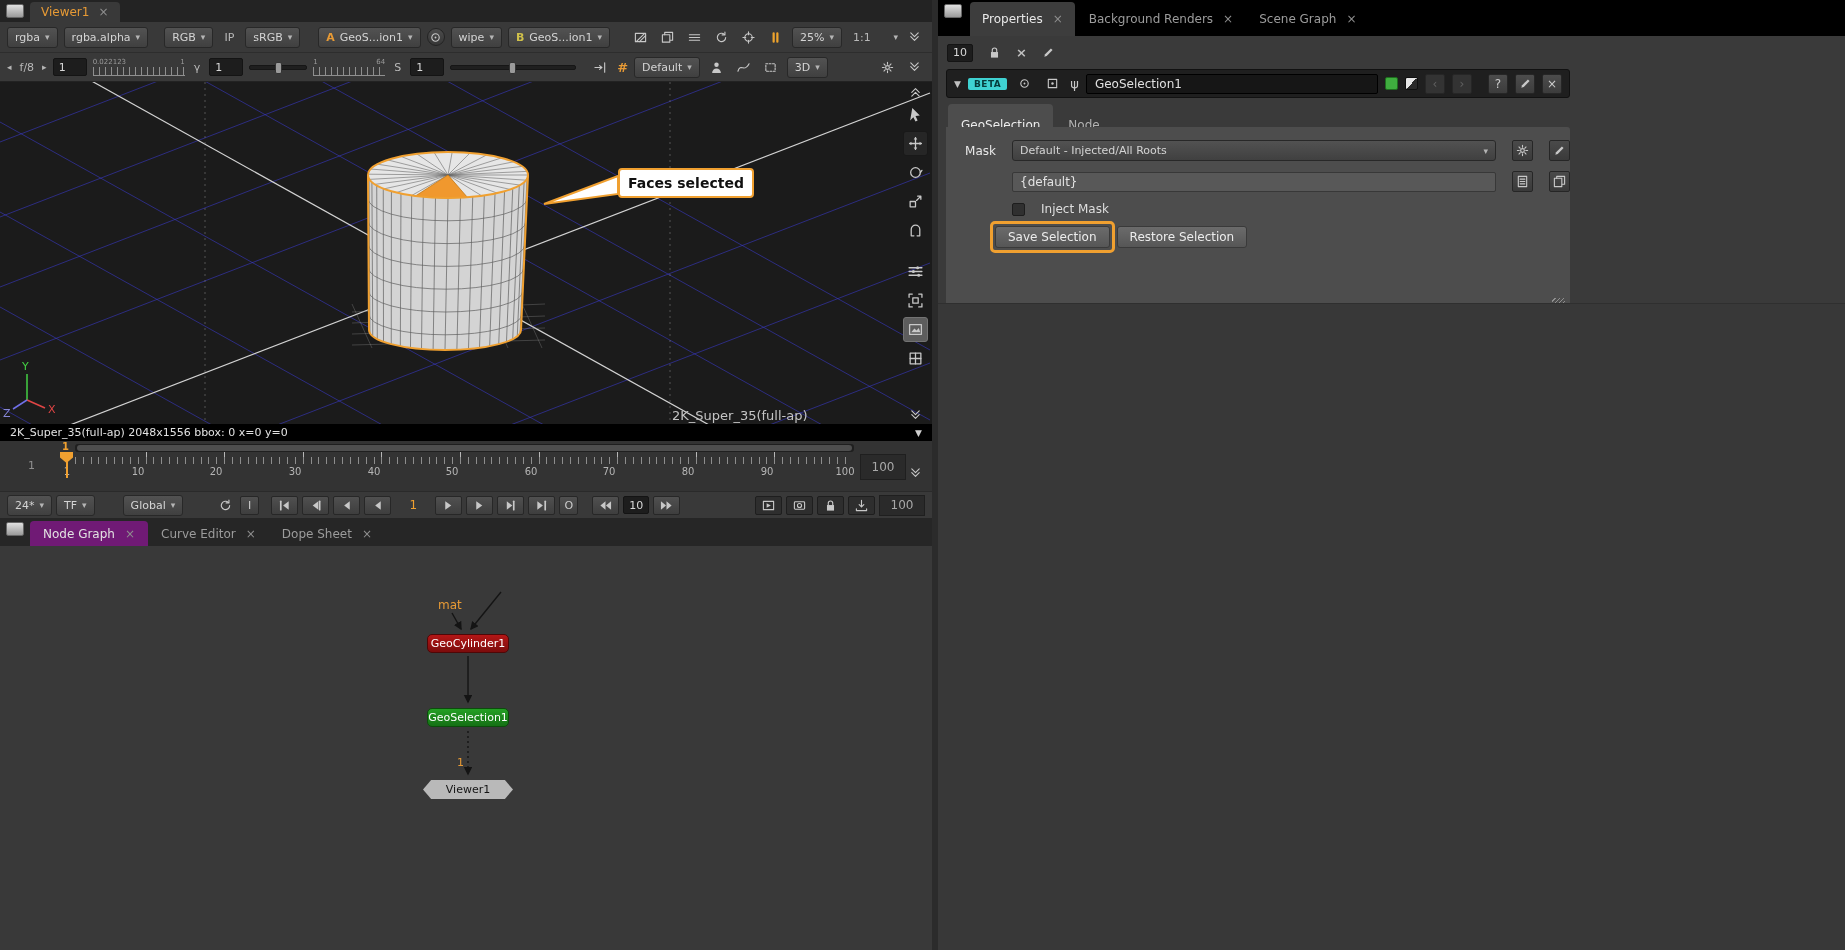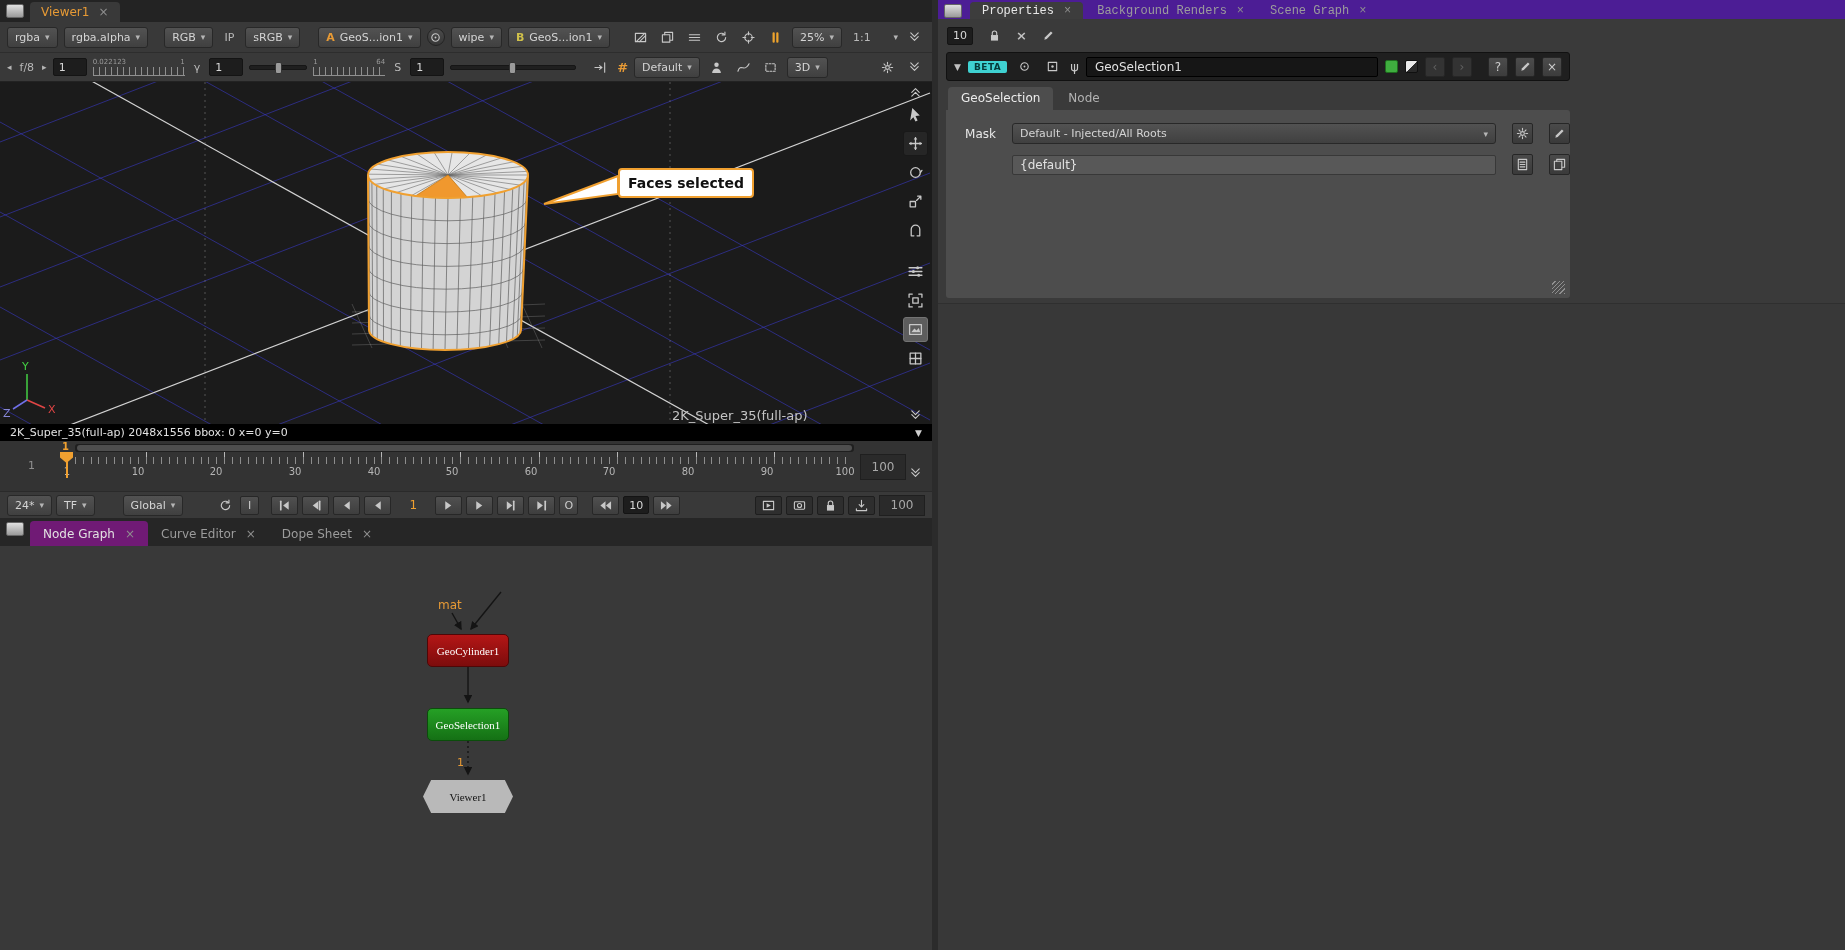--- a/index.html
+++ b/index.html
@@ -70,47 +70,47 @@
 .tdark{background:#2e2e2e;border:1px solid #1e1e1e;}
 .minibox{width:19px;min-width:19px;}
 .frame-cur{color:#f0a030;min-width:36px;text-align:center;font-size:12px;}
 .t-endbox{width:46px;height:21px;background:#2a2a2a;border:1px solid #1f1f1f;color:#a8a8a8;display:flex;align-items:center;justify-content:center;font-size:12px;}
 
 .ng-tabbar{top:518px;position:absolute;left:0;right:0;height:28px;background:#262626;display:flex;align-items:stretch;}
 .ngtab{display:flex;align-items:center;gap:10px;padding:0 13px;font-size:12px;color:#9c9c9c;margin-top:3px;border-radius:4px 4px 0 0;}
 .ngtab.active{background:#701a75;color:#e2e2e2;}
 .ng-canvas{position:absolute;top:546px;left:0;right:0;bottom:0;background:#393939;overflow:hidden;}
 #ng-svg{position:absolute;left:0;top:0;}
-.node{position:absolute;width:82px;height:33px;display:flex;align-items:center;justify-content:center;color:#fff;font-size:11px;border-radius:5px;font-family:Liberation Serif, serif;}
+.node{position:absolute;width:82px;height:19px;display:flex;align-items:center;justify-content:center;color:#fff;font-size:11px;border-radius:5px;}
 .node-red{left:427px;top:88px;background:linear-gradient(#b41616,#7c0c0c);border:1px solid #4f0707;}
 .node-green{left:427px;top:162px;background:linear-gradient(#25a025,#157015);border:1px solid #0b4d0b;}
 .node-viewer{left:423px;top:234px;width:90px;background:#b9b9b9;color:#141414;clip-path:polygon(9% 0,91% 0,100% 50%,91% 100%,9% 100%,0 50%);}
 .mat-label{position:absolute;left:438px;top:52px;color:#e79a35;font-size:12px;}
 .link-label{position:absolute;left:457px;top:210px;color:#e79a35;font-size:11px;}
 
 
 .right-pane{position:absolute;left:938px;top:0;width:907px;height:950px;background:#3a3a3a;}
-.props-tabbar{height:19px;background:#4c1d95;display:flex;align-items:stretch;gap:2px;font-family:Liberation Mono, monospace;}
+.props-tabbar{height:36px;background:#000000;display:flex;align-items:stretch;gap:2px;}
 .ptab{display:flex;align-items:center;gap:10px;padding:0 12px;color:#9c9c9c;font-size:12px;margin-top:2px;border-radius:4px 4px 0 0;}
 .ptab.active{background:#3d3d3d;color:#e8e8e8;}
 .props-row2{height:33px;display:flex;align-items:center;gap:11px;padding:0 9px;}
 .xic{color:#c0c0c0;font-weight:bold;font-size:13px;}
 .node-header{margin:0 8px;width:624px;height:29px;background:#1f1f1f;border:1px solid #111;border-radius:3px;display:flex;align-items:center;gap:7px;padding:0 7px;}
 .exp-tri{color:#c0c0c0;font-size:9px;}
 .beta{background:#3fd2d2;color:#063b3b;font-size:9px;font-weight:bold;padding:1px 6px;border-radius:2px;letter-spacing:.5px;}
 .psi{color:#c8c8c8;font-size:13px;}
 .title-field{width:292px;height:20px;background:#161616;border:1px solid #000;border-radius:2px;display:flex;align-items:center;padding:0 8px;color:#e0e0e0;font-size:12px;}
 .sq{width:13px;height:13px;border-radius:2px;flex:none;}
 .sq.green{background:#3fae3f;border:1px solid #1e6e1e;}
 .sq.split{background:linear-gradient(135deg,#e8e8e8 50%,#2a2a2a 50%);border:1px solid #101010;}
 .hbtn{width:20px;height:20px;background:linear-gradient(#4c4c4c,#3c3c3c);border:1px solid #262626;border-radius:2px;color:#ccc;display:flex;align-items:center;justify-content:center;font-size:12px;}
 .hbtn.disabled{color:#606060;background:#333;}
 .hspacer{margin-left:auto;}
 .node-tabs{display:flex;gap:2px;padding:6px 0 0 10px;height:29px;}
-.ntab{padding:4px 13px;font-size:12px;color:#b2b2b2;border-radius:4px 4px 0 0;}
+.ntab{padding:14px 13px;font-size:12px;color:#b2b2b2;border-radius:4px 4px 0 0;}
 .ntab.active{background:#4d4d4d;color:#ececec;}
 .node-content{margin-left:8px;width:624px;height:188px;background:#4d4d4d;position:relative;border-radius:0 3px 3px 3px;}
 .mrow{display:flex;align-items:center;gap:16px;padding-left:6px;}
 .mlabel{width:44px;text-align:right;color:#e8e8e8;font-size:12px;flex:none;}
 .mask-dd{width:506px;height:21px;justify-content:space-between;}
 .cbtn{width:21px;height:21px;background:linear-gradient(#4a4a4a,#3a3a3a);border:1px solid #262626;border-radius:2px;display:flex;align-items:center;justify-content:center;flex:none;}
 .text-field{width:524px;height:20px;background:#585858;border:1px solid #383838;border-radius:2px;display:flex;align-items:center;padding:0 7px;color:#e2e2e2;font-size:12px;}
 .checkbox{width:13px;height:13px;background:#303030;border:1px solid #1d1d1d;border-radius:2px;flex:none;}
 .cb-label{color:#dedede;font-size:12px;}
 .save-wrap{border:3px solid #f0a030;border-radius:5px;padding:2px;display:inline-flex;}
@@ -736,18 +736,29 @@
               <path d="M4.5 4.5h5M4.5 7h5M4.5 9.5h5"></path>
             </svg>
           </span>
         <span class="cbtn">
             <svg viewBox="0 0 14 14" width="13" height="13" fill="none" stroke="#c8c8c8" stroke-width="1.2" stroke-linecap="round" stroke-linejoin="round">
               <rect x="1.5" y="3.5" width="8" height="9"></rect>
               <path d="M4 3.5V1.5h8.5V10H10"></path>
             </svg>
           </span>
       </div>
+      <div class="mrow" style="padding-top:10px">
+        <span class="mlabel"></span>
+        <span class="checkbox"></span>
+        <span class="cb-label">Inject Mask</span>
+      </div>
+      <div class="mrow" style="padding-top:5px;padding-left:44px;gap:2px">
+        <span class="save-wrap">
+          <button class="pbtn">Save Selection</button>
+        </span>
+        <button class="pbtn">Restore Selection</button>
+      </div>
       <div class="grip"></div>
     </div>
 
     <div class="props-rest"></div>
   </div>
 </div>
 
 </body></html>

